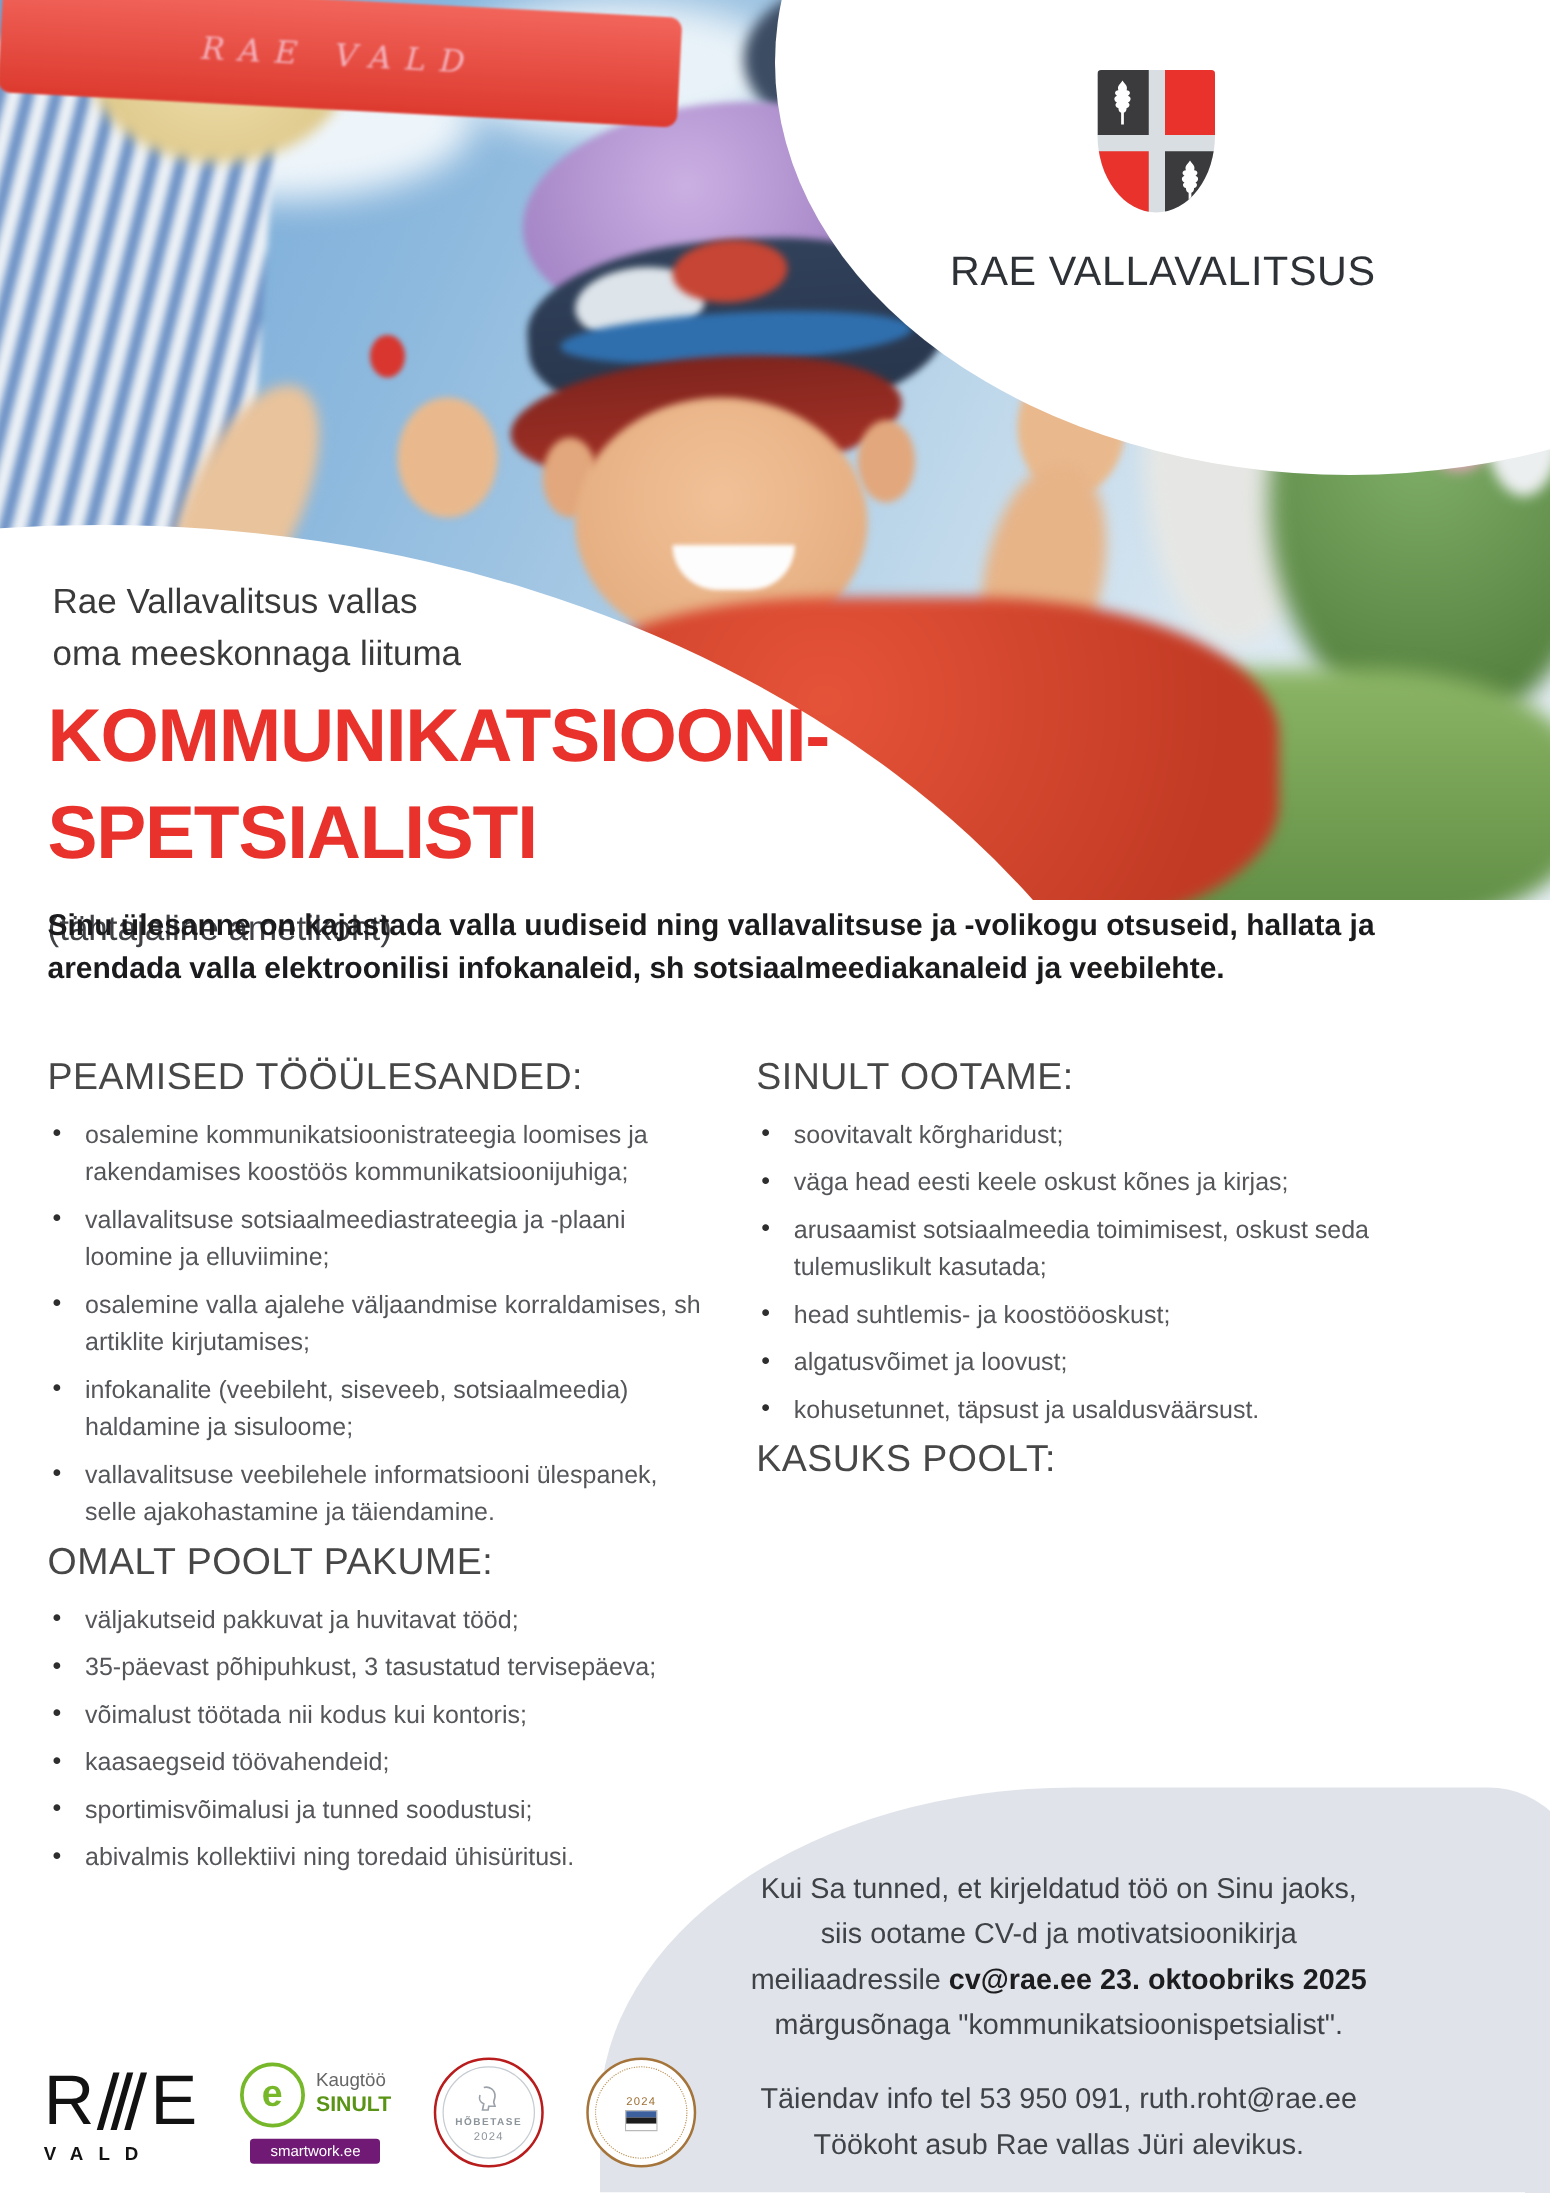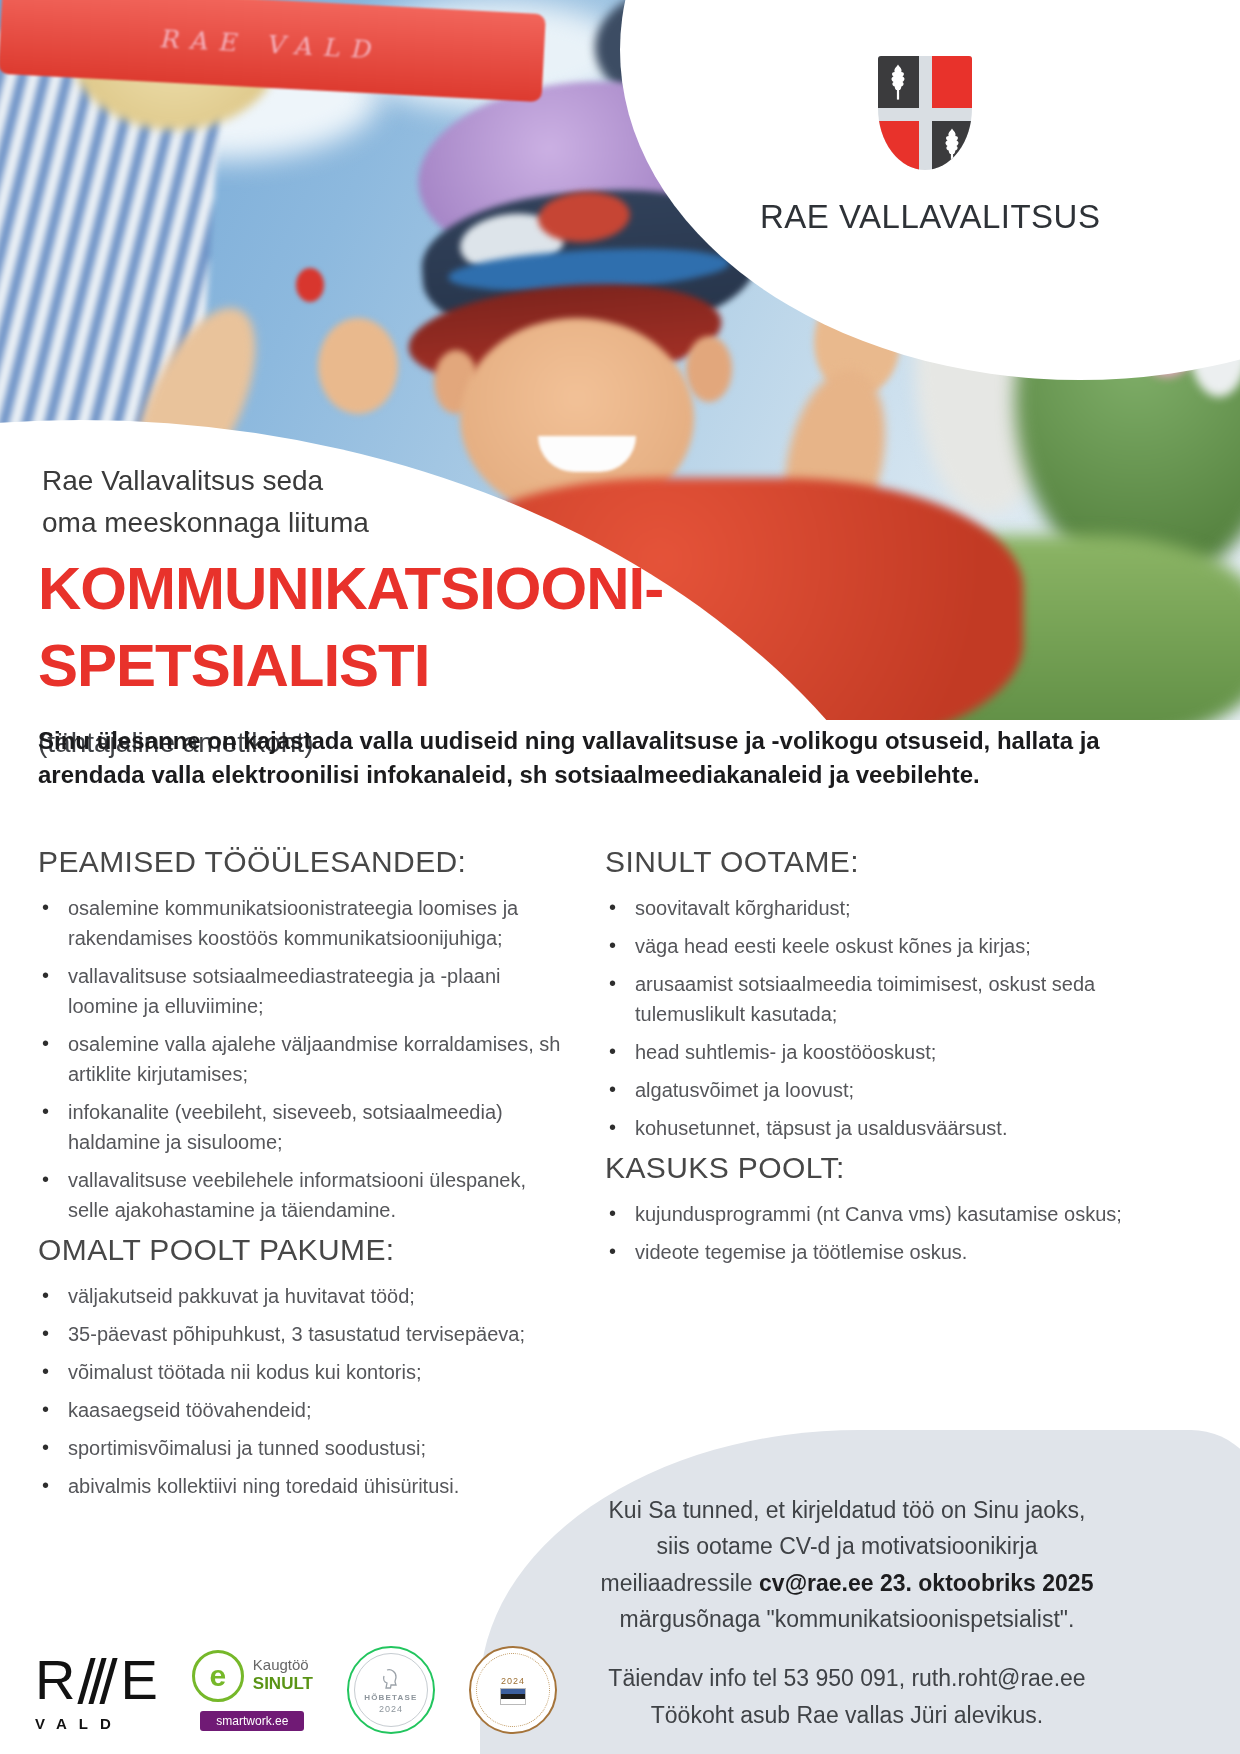--- a/index.html
+++ b/index.html
@@ -108,21 +108,21 @@
   .kaugtoo{display:flex;flex-direction:column;align-items:center;}
   .kt-top{display:flex;align-items:center;gap:9px;}
   .kt-e{width:46px;height:46px;border:3px solid #76b82a;border-radius:50%;display:flex;align-items:center;
         justify-content:center;color:#76b82a;font-size:30px;font-weight:700;}
   .kt-small{font-size:15px;color:#666;line-height:1.2;}
   .kt-big{font-size:17px;font-weight:700;color:#5a9416;line-height:1.2;}
   .kt-bar{margin-top:9px;background:#701a75;color:#fff;font-size:12px;padding:3px 16px;border-radius:3px;}
   .badge{width:84px;height:84px;border-radius:50%;background:#fff;position:relative;
          display:flex;flex-direction:column;align-items:center;justify-content:center;gap:2px;}
   .badge::before{content:"";position:absolute;inset:5px;border-radius:50%;}
-  .badge-silver{border:2px solid #22c55e;color:#8d959c;}
+  .badge-silver{border:2px solid #b91c1c;color:#8d959c;}
   .badge-silver::before{border:1px solid #c6ccd1;}
   .badge-gold{border:2px solid #a5743b;color:#9c6f33;}
   .badge-gold::before{border:1px dotted #c09a63;}
   .badge .yr{font-size:9px;letter-spacing:1px;}
   .badge .lbl{font-size:8px;letter-spacing:1.2px;font-weight:700;}
   .flag{width:24px;height:15px;border:1px solid #b9b9b9;display:flex;flex-direction:column;}
   .flag i{flex:1;display:block;}
   .flag i:nth-child(1){background:#3c5f9e;} .flag i:nth-child(2){background:#1c1c1c;} .flag i:nth-child(3){background:#fff;}
 </style>
 </head>
@@ -183,21 +183,21 @@
         <svg width="22" height="38" viewBox="0 0 20 34">
             <path d="M10 1C12 4 14 5 13 8C16 8 16 11 14 12C17 13 16 16 14 17C16 18 15 21 13 21C13 24 11 25 10 24C9 25 7 24 7 21C5 21 4 18 6 17C4 16 3 13 6 12C4 11 4 8 7 8C6 5 8 4 10 1Z" fill="#fff"></path>
             <rect x="9" y="22" width="2" height="11" fill="#fff"></rect>
           </svg>
       </div>
     </div>
     <div class="brand-name">RAE VALLAVALITSUS</div>
   </div>
 
   <div class="intro">
-    <div>Rae Vallavalitsus seda</div>
+    <div>Rae Vallavalitsus vallas</div>
     <div>oma meeskonnaga liituma</div>
   </div>
 
   <div class="title">
     <div>KOMMUNIKATSIOONI-</div>
     <div class="title-l2">
       <span>SPETSIALISTI</span>
       <span class="title-note">(tähtajaline ametikoht)</span>
     </div>
   </div>
@@ -231,25 +231,20 @@
     <ul class="blist">
 
     <li>soovitavalt kõrgharidust;</li>
         <li>väga head eesti keele oskust kõnes ja kirjas;</li>
         <li>arusaamist sotsiaalmeedia toimimisest, oskust seda tulemuslikult kasutada;</li>
         <li>head suhtlemis- ja koostööoskust;</li>
         <li>algatusvõimet ja loovust;</li>
         <li>kohusetunnet, täpsust ja usaldusväärsust.</li>
       </ul>
     <h2 class="sec sec2-right">KASUKS POOLT:</h2>
-    <ul class="blist">
-
-    <li>kujundusprogrammi (nt Canva vms) kasutamise oskus;</li>
-        <li>videote tegemise ja töötlemise oskus.</li>
-      </ul>
   </div>
 
   <div class="contact">
     <div class="contact-inner">
       <p class="p1">
         <span>Kui Sa tunned, et kirjeldatud töö on Sinu jaoks,</span><br>
         <span>siis ootame CV-d ja motivatsioonikirja</span><br>
         <span>meiliaadressile </span><b>cv@rae.ee 23. oktoobriks 2025</b><br>
         <span>märgusõnaga "kommunikatsioonispetsialist".</span>
       </p>

